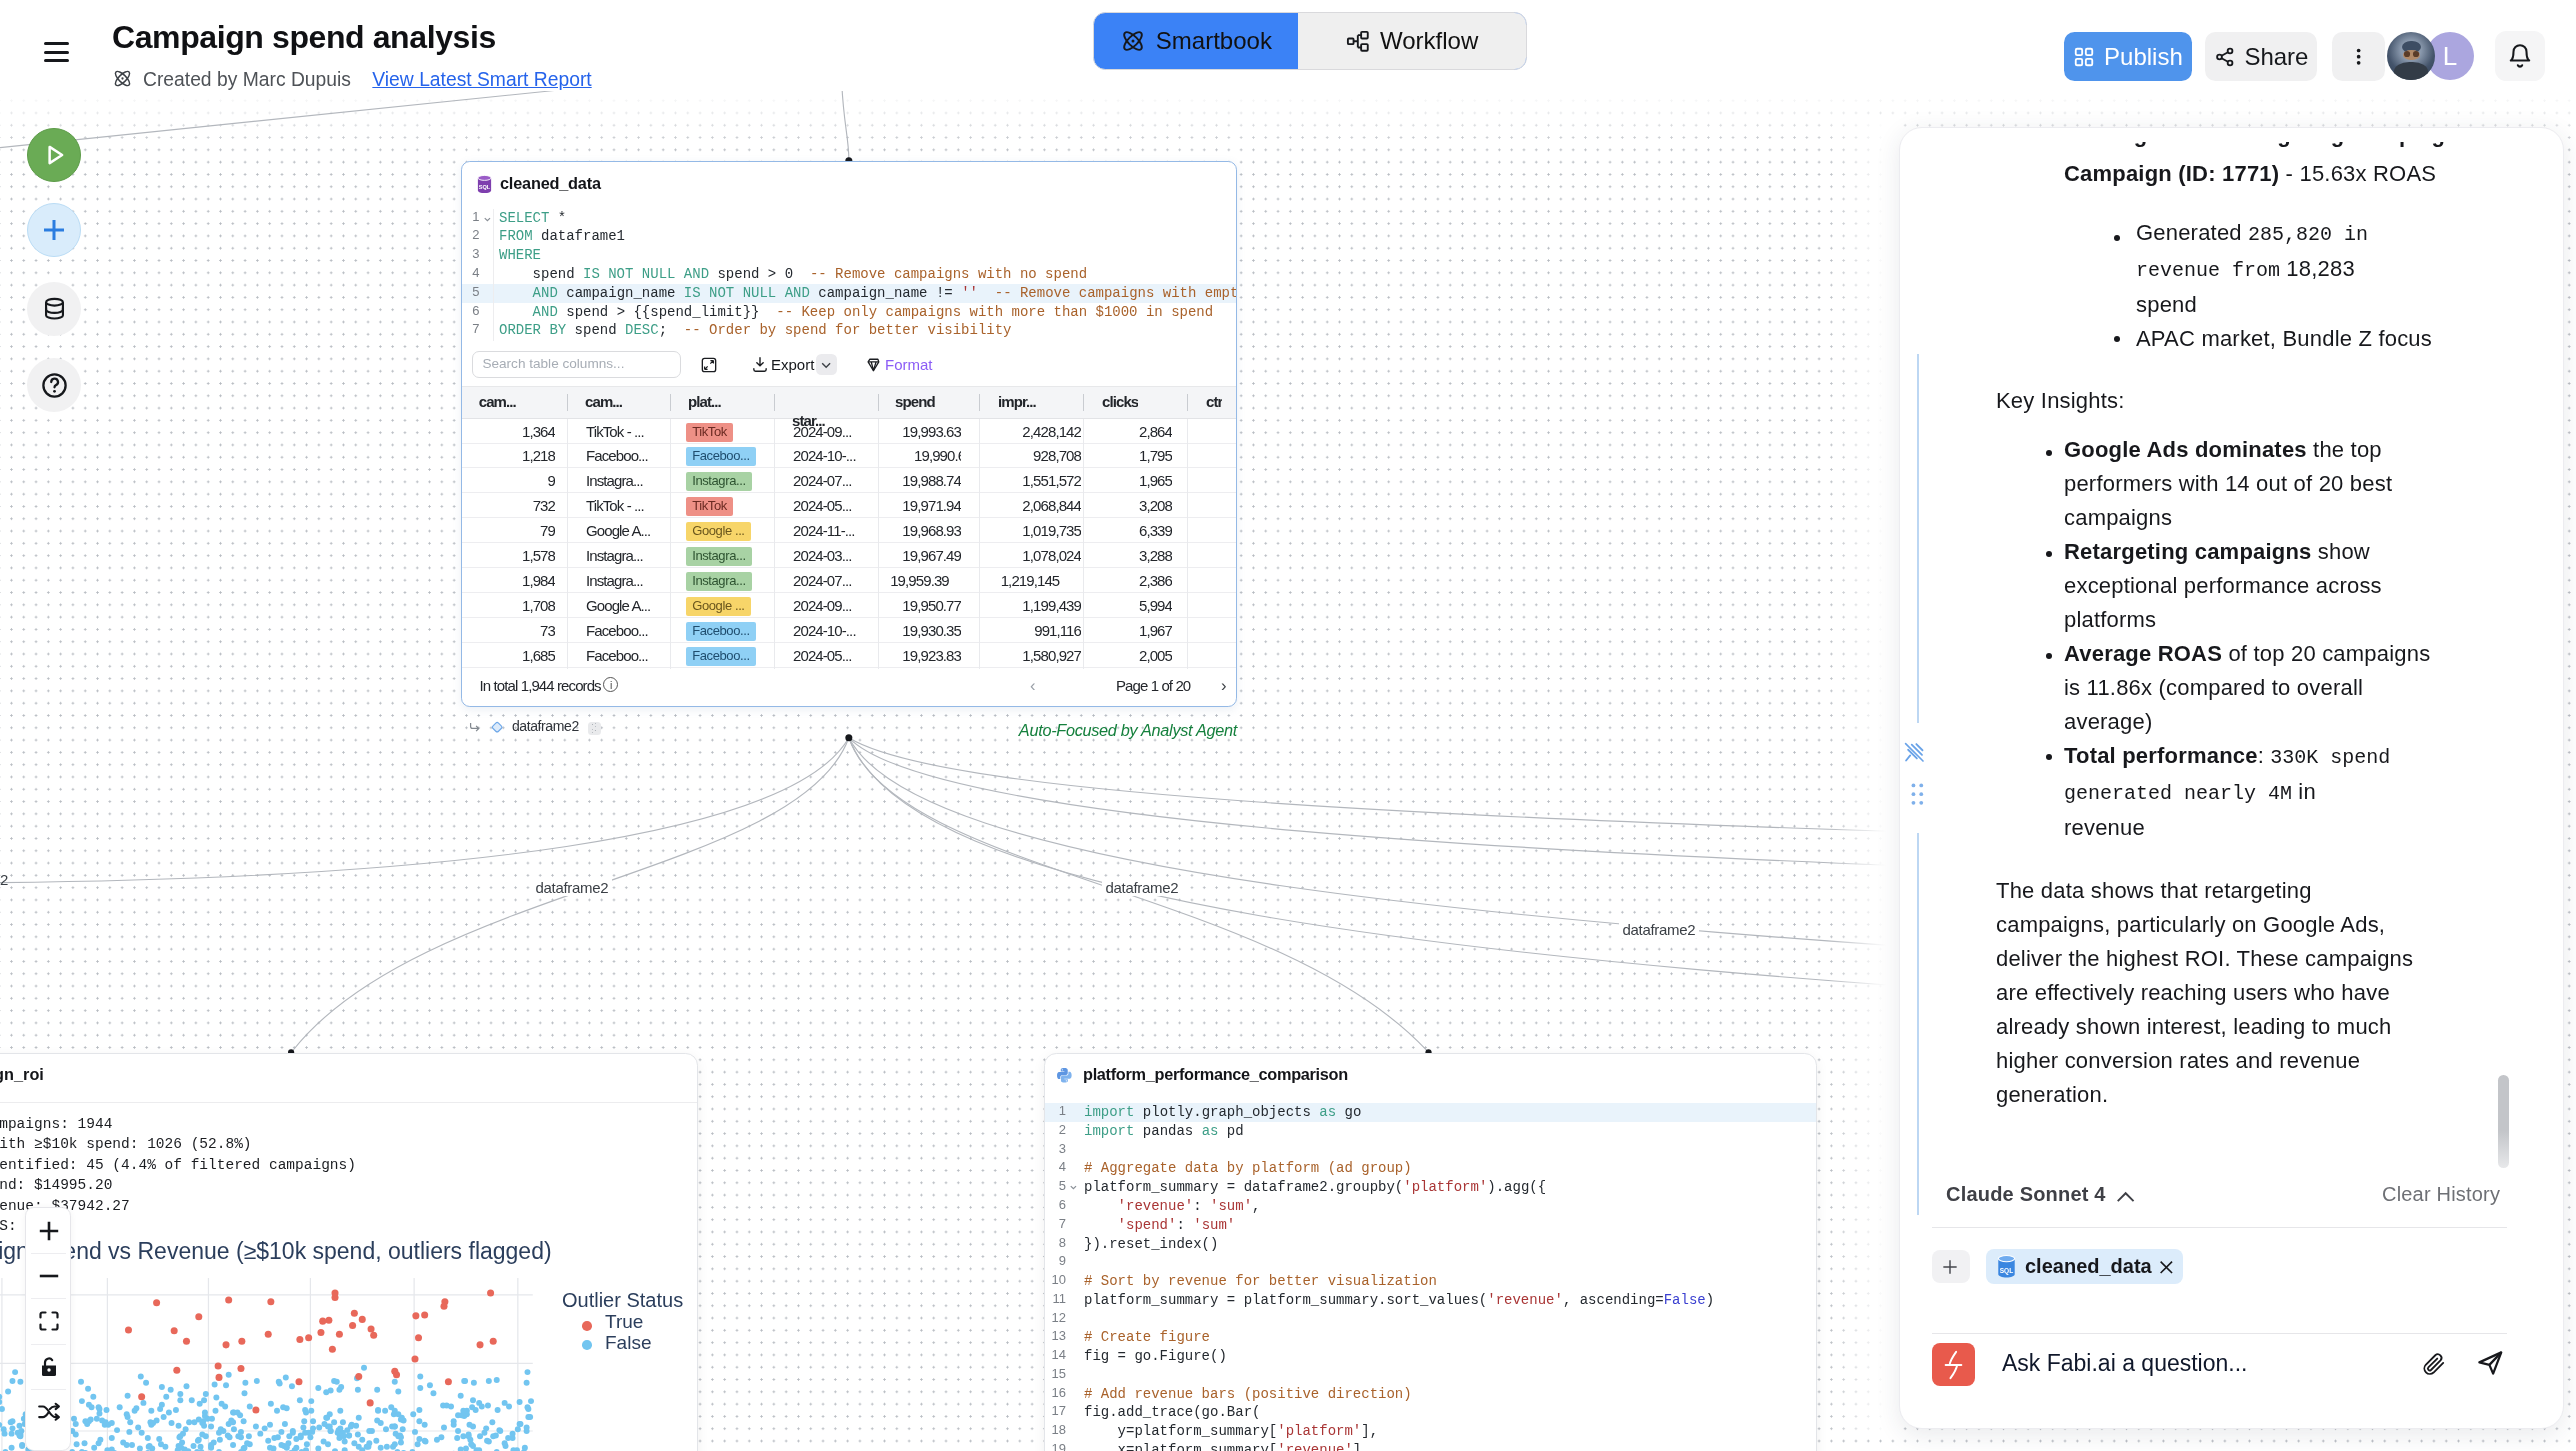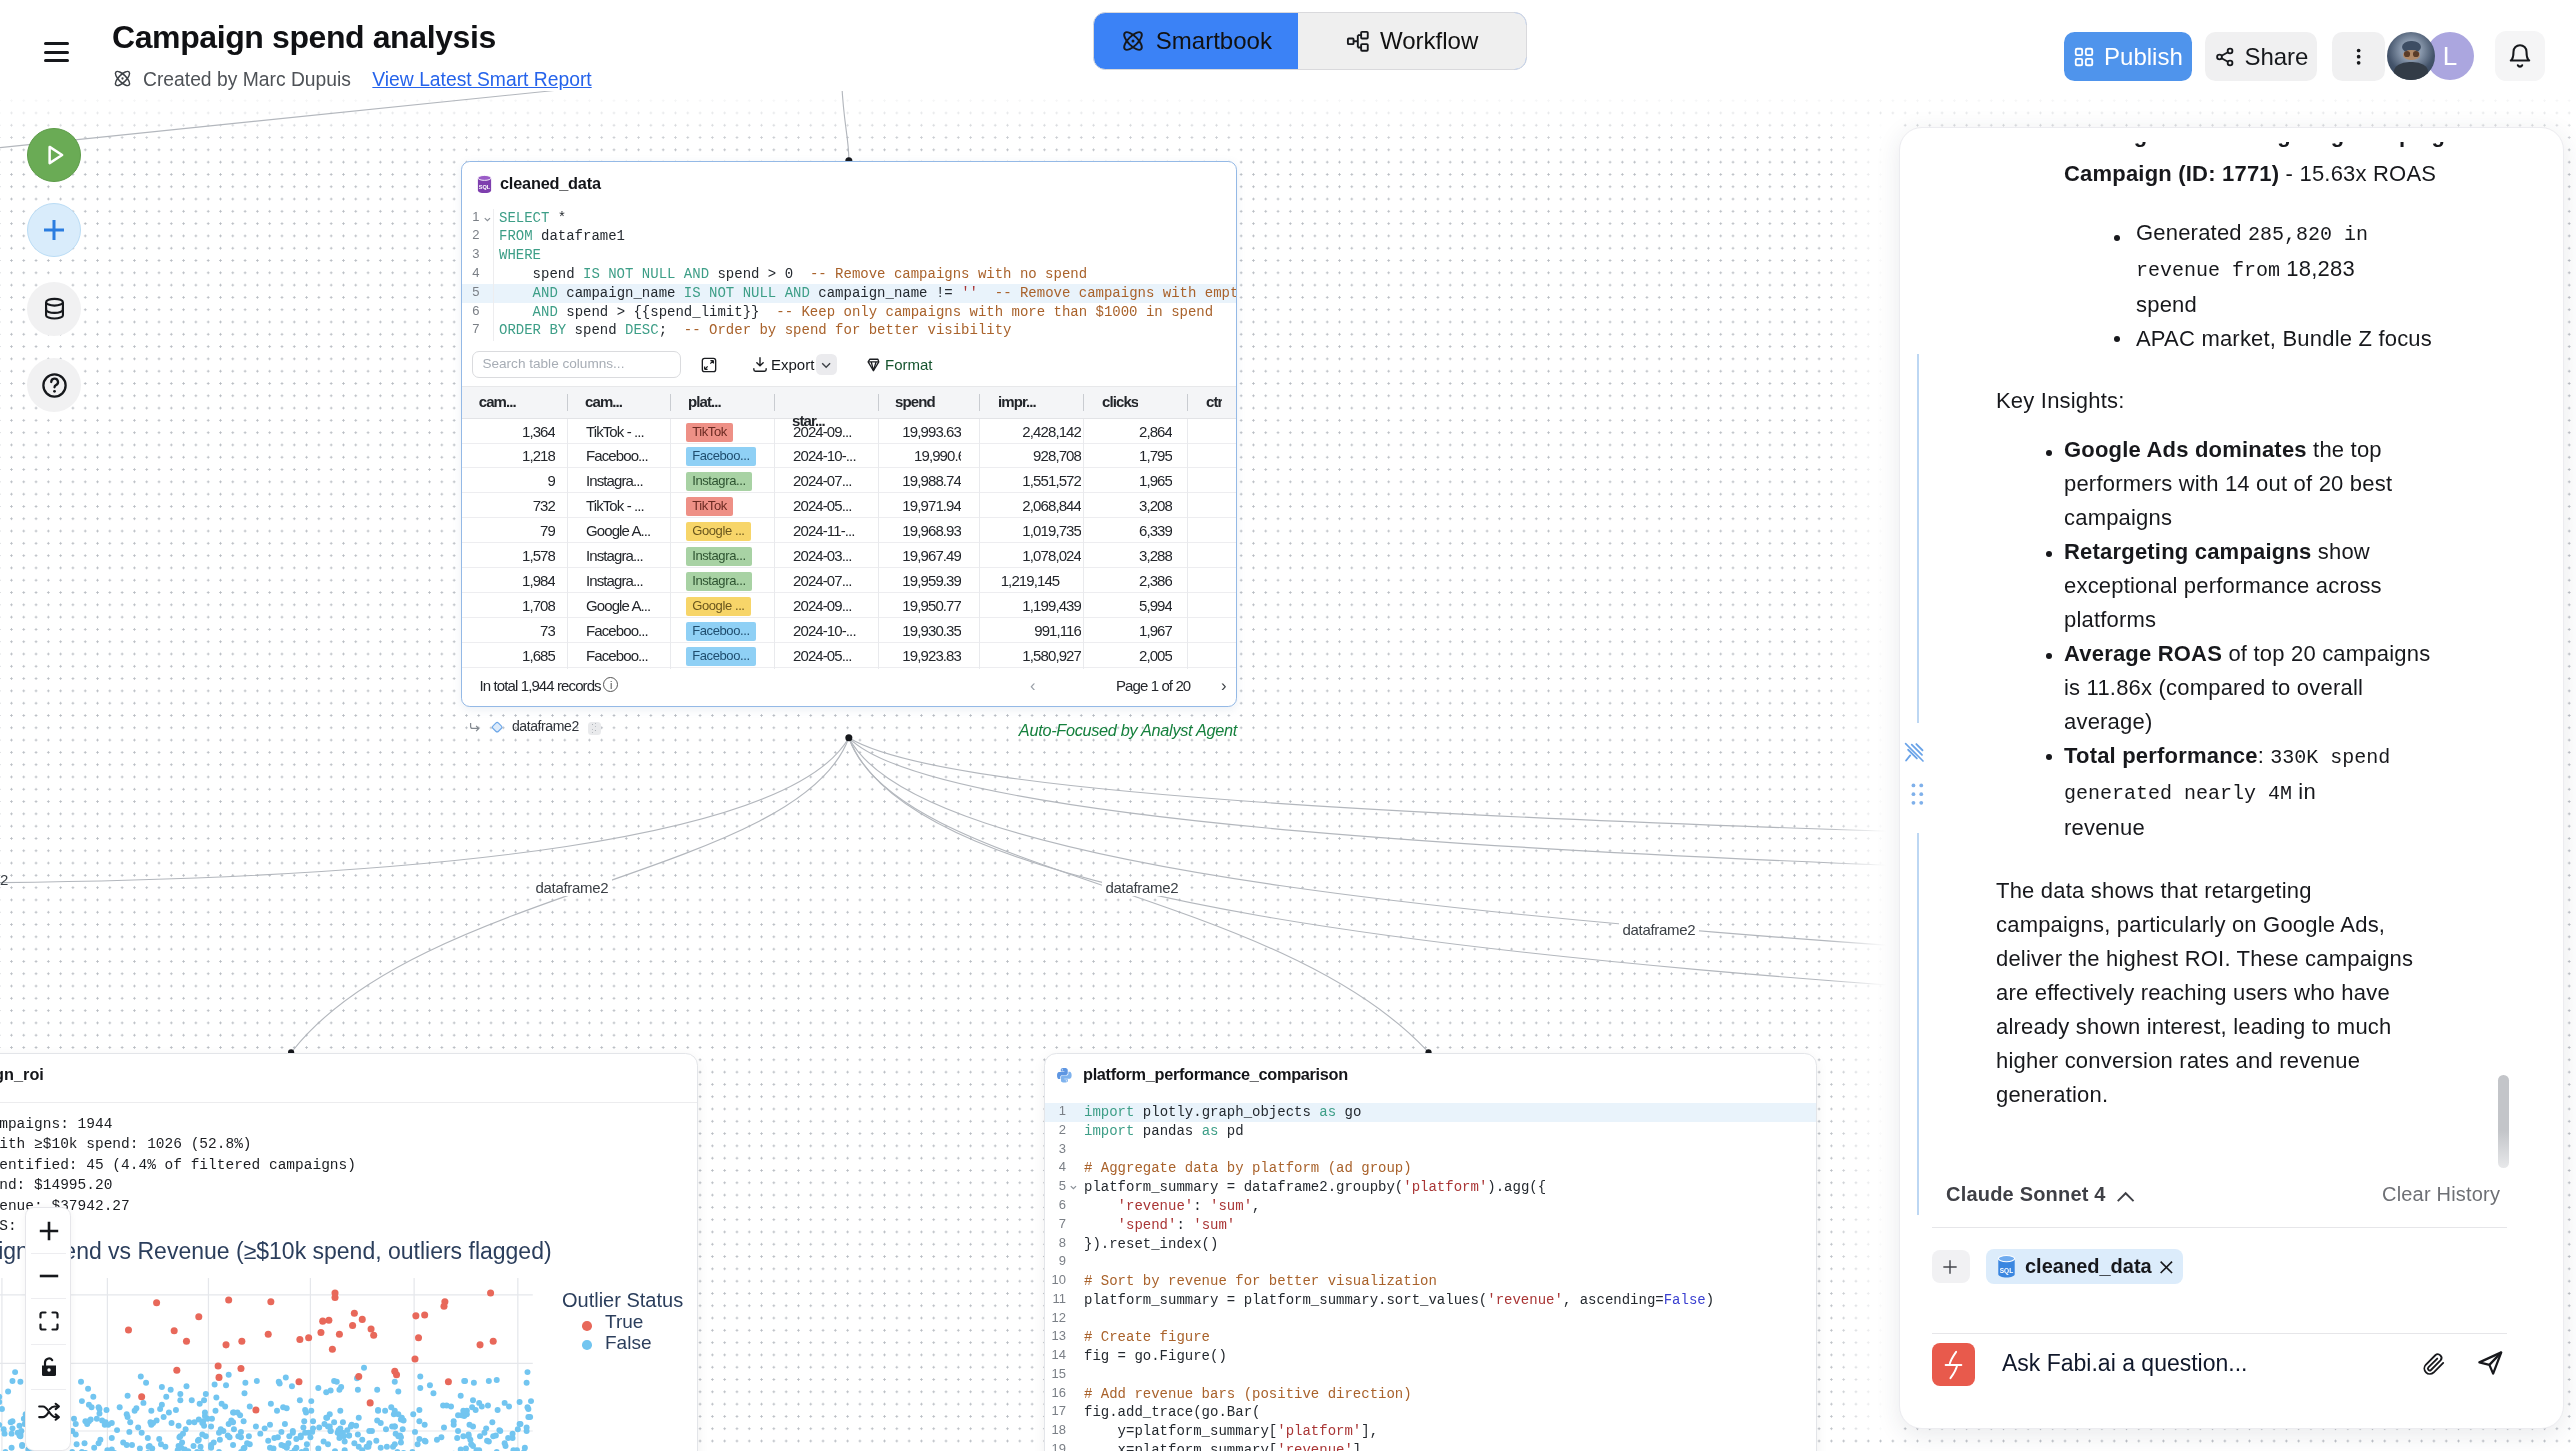--- a/index.html
+++ b/index.html
@@ -139,21 +139,21 @@
     </svg>
   <div style="position:absolute;left:309px;top:194px;font-size:15px;color:#16181c;">Export</div>
   <div style="position:absolute;left:354px;top:192px;width:21px;height:21px;background:#ebebee;border-radius:5.3px;"></div>
   <svg style="position:absolute;left:358px;top:199px" width="12.3" height="8.8" viewBox="0 0 14 10" fill="none" stroke="#3c4046" stroke-width="1.6">
       <path d="M2.5 2.5 L7 7 L11.5 2.5"></path>
     </svg>
   <svg style="position:absolute;left:403px;top:195px" width="16" height="16" viewBox="0 0 18 18" fill="none" stroke="#1b1d21" stroke-width="1.5">
       <path d="M5.5 2.5 h9 l1 3 l-6 10 l-6-10 Z" stroke-linejoin="round"></path>
       <path d="M4.5 5.5 h11 M9.5 15 L7 5.5 M9.5 15 L12.5 5.5"></path>
     </svg>
-  <div style="position:absolute;left:423px;top:194px;font-size:15px;color:#14532d;">Format</div>
+  <div style="position:absolute;left:423px;top:194px;font-size:15px;color:#8b5cf6;">Format</div>
 
   <div style="position:absolute;left:0;top:224px;width:100%;height:32.5px;background:#f4f5f7;border-top:0.9px solid #e7e8ea;border-bottom:0.9px solid #e2e3e6;"></div>
   <div class="trow" style="top:224px;height:32.5px;font-weight:700;line-height:32.5px;">
     <div class="cell" style="left:16.7px;line-height:32.5px;">cam...</div>
     <div class="cell" style="left:123px;line-height:32.5px;">cam...</div>
     <div class="cell" style="left:226px;line-height:32.5px;">plat...</div>
     <div class="cell" style="left:330px;line-height:32.5px;margin-top:19px;">star...</div>
     <div class="cell" style="left:433px;line-height:32.5px;">spend</div>
     <div class="cell" style="left:536px;line-height:32.5px;">impr...</div>
     <div class="cell" style="left:640px;line-height:32.5px;">clicks</div>
@@ -211,21 +211,21 @@
 <div class="cell" style="left:331px;width:83px;">2024-03...</div>
 <div class="cell" style="left:416px;width:83px;text-align:right;">19,967.49</div>
 <div class="cell" style="left:517px;width:102px;text-align:right;">1,078,024</div>
 <div class="cell" style="left:621px;width:89px;text-align:right;">3,288</div>
 </div>
 <div class="trow" style="top:406px;border-bottom:0.9px solid #ededf0;">
 <div class="cell" style="left:0;width:93px;text-align:right;">1,984</div>
 <div class="cell" style="left:124px;width:83px;">Instagra...</div>
 <div class="cell" style="left:224px;width:87px;"><span class="badge" style="background:#a8d2a4;color:#2d5230;">Instagra...</span></div>
 <div class="cell" style="left:331px;width:83px;">2024-07...</div>
-<div class="cell" style="left:416px;width:83px;text-align:right;">19,959.39</div>
+<div class="cell" style="left:416px;width:83px;text-align:center;">19,959.39</div>
 <div class="cell" style="left:517px;width:102px;text-align:center;">1,219,145</div>
 <div class="cell" style="left:621px;width:89px;text-align:right;">2,386</div>
 </div>
 <div class="trow" style="top:431px;border-bottom:0.9px solid #ededf0;">
 <div class="cell" style="left:0;width:93px;text-align:right;">1,708</div>
 <div class="cell" style="left:124px;width:83px;">Google A...</div>
 <div class="cell" style="left:224px;width:87px;"><span class="badge" style="background:#f7d569;color:#6a561d;">Google ...</span></div>
 <div class="cell" style="left:331px;width:83px;">2024-09...</div>
 <div class="cell" style="left:416px;width:83px;text-align:right;">19,950.77</div>
 <div class="cell" style="left:517px;width:102px;text-align:right;">1,199,439</div>

